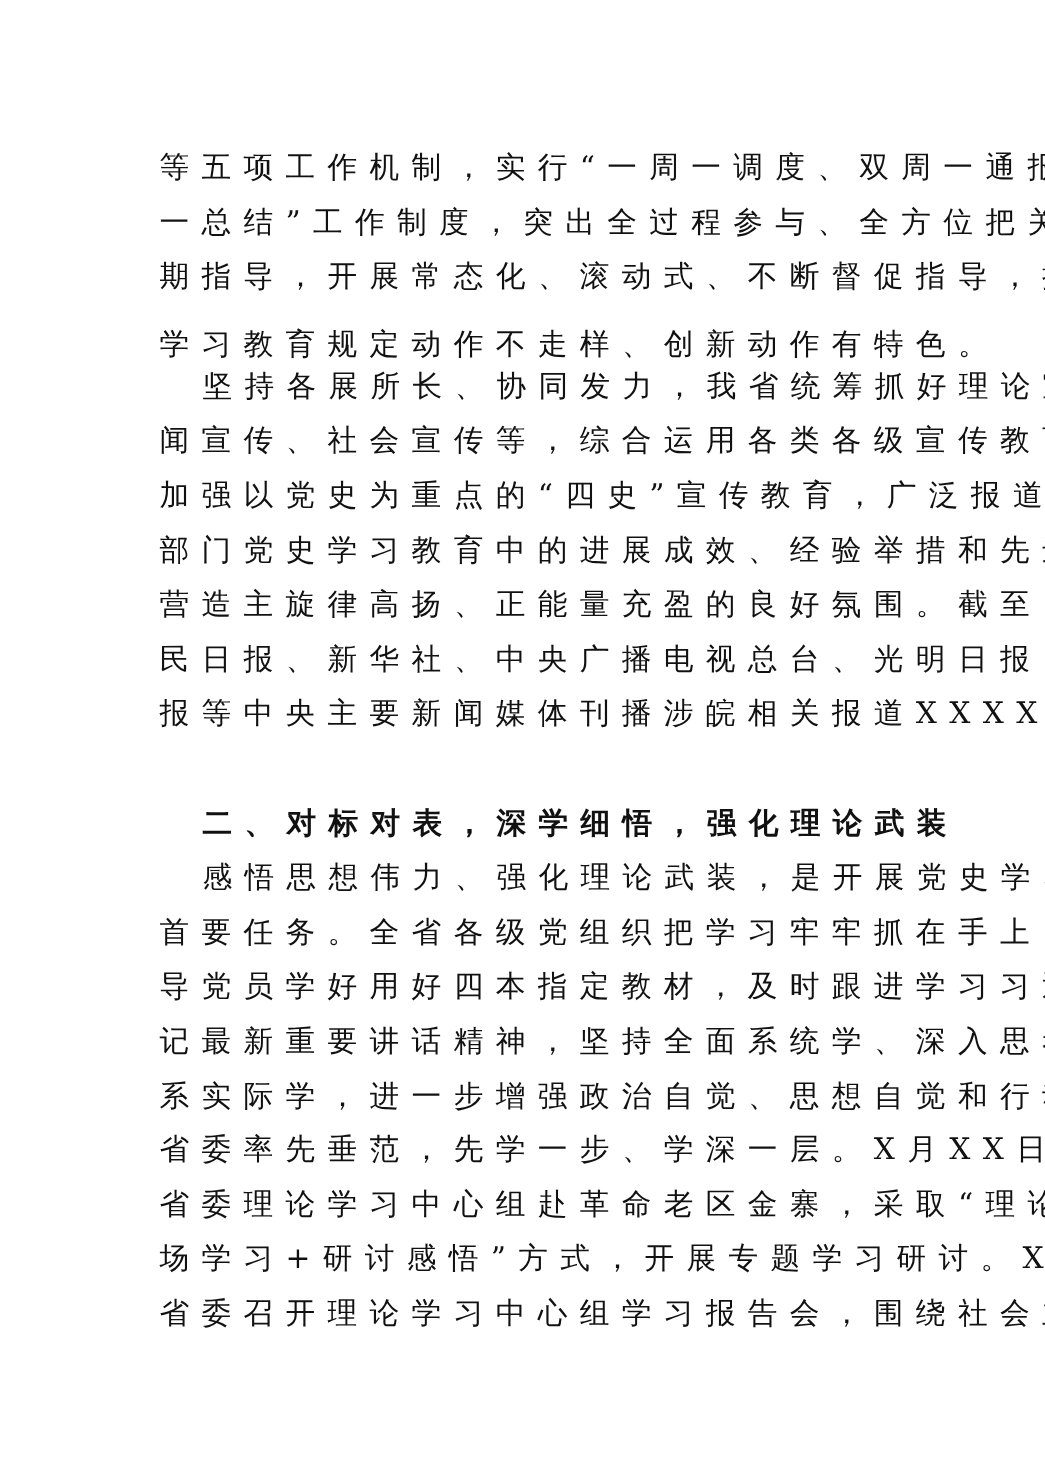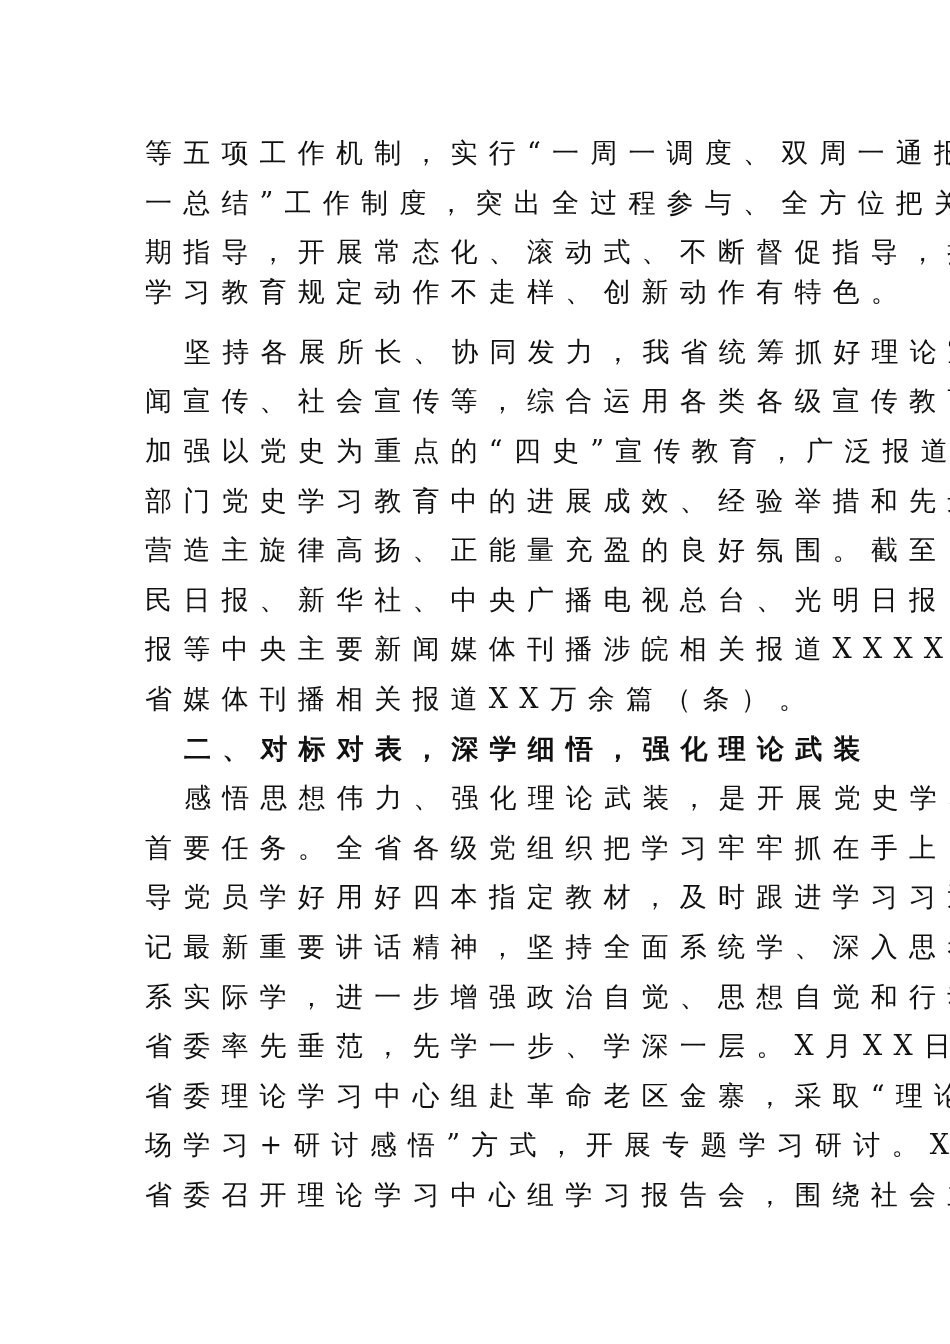--- a/index.html
+++ b/index.html
@@ -37,29 +37,28 @@
     left: 184px;
   }
 </style>
 </head>
 <body>
 
 <div class="page">
   <div class="line" style="top:133px;">等五项工作机制，实行“一周一调度、双周一通报、一月</div>
   <div class="line" style="top:183px;">一总结”工作制度，突出全过程参与、全方位把关、全周</div>
   <div class="line" style="top:232px;">期指导，开展常态化、滚动式、不断督促指导，推动各地</div>
-  <div class="line" style="top:272px;">学习教育规定动作不走样、创新动作有特色。</div>
+  <div class="line" style="top:294px;">学习教育规定动作不走样、创新动作有特色。</div>
   <div class="line indent" style="top:332px;">坚持各展所长、协同发力，我省统筹抓好理论宣传、新</div>
   <div class="line" style="top:381px;">闻宣传、社会宣传等，综合运用各类各级宣传教育资源，</div>
   <div class="line" style="top:431px;">加强以党史为重点的“四史”宣传教育，广泛报道各地各</div>
   <div class="line" style="top:481px;">部门党史学习教育中的进展成效、经验举措和先进典型，</div>
   <div class="line" style="top:530px;">营造主旋律高扬、正能量充盈的良好氛围。截至目前，人</div>
   <div class="line" style="top:580px;">民日报、新华社、中央广播电视总台、光明日报、经济日</div>
   <div class="line" style="top:629px;">报等中央主要新闻媒体刊播涉皖相关报道XXXX多篇，全</div>
-  <div class="line" style="top:679px;">省媒体刊播相关报道XX万余篇（条）。</div>
   <div class="line indent" style="top:729px;font-weight:bold;">二、对标对表，深学细悟，强化理论武装</div>
   <div class="line indent" style="top:778px;">感悟思想伟力、强化理论武装，是开展党史学习教育的</div>
   <div class="line" style="top:828px;">首要任务。全省各级党组织把学习牢牢抓在手上，督促指</div>
   <div class="line" style="top:877px;">导党员学好用好四本指定教材，及时跟进学习习近平总书</div>
   <div class="line" style="top:927px;">记最新重要讲话精神，坚持全面系统学、深入思考学、联</div>
   <div class="line" style="top:977px;">系实际学，进一步增强政治自觉、思想自觉和行动自觉。</div>
   <div class="line" style="top:1026px;">省委率先垂范，先学一步、学深一层。X月XX日至XX日，</div>
   <div class="line" style="top:1076px;">省委理论学习中心组赴革命老区金寨，采取“理论学习+现</div>
   <div class="line" style="top:1125px;">场学习+研讨感悟”方式，开展专题学习研讨。X月XX日，</div>
   <div class="line" style="top:1175px;">省委召开理论学习中心组学习报告会，围绕社会主义革命</div>

